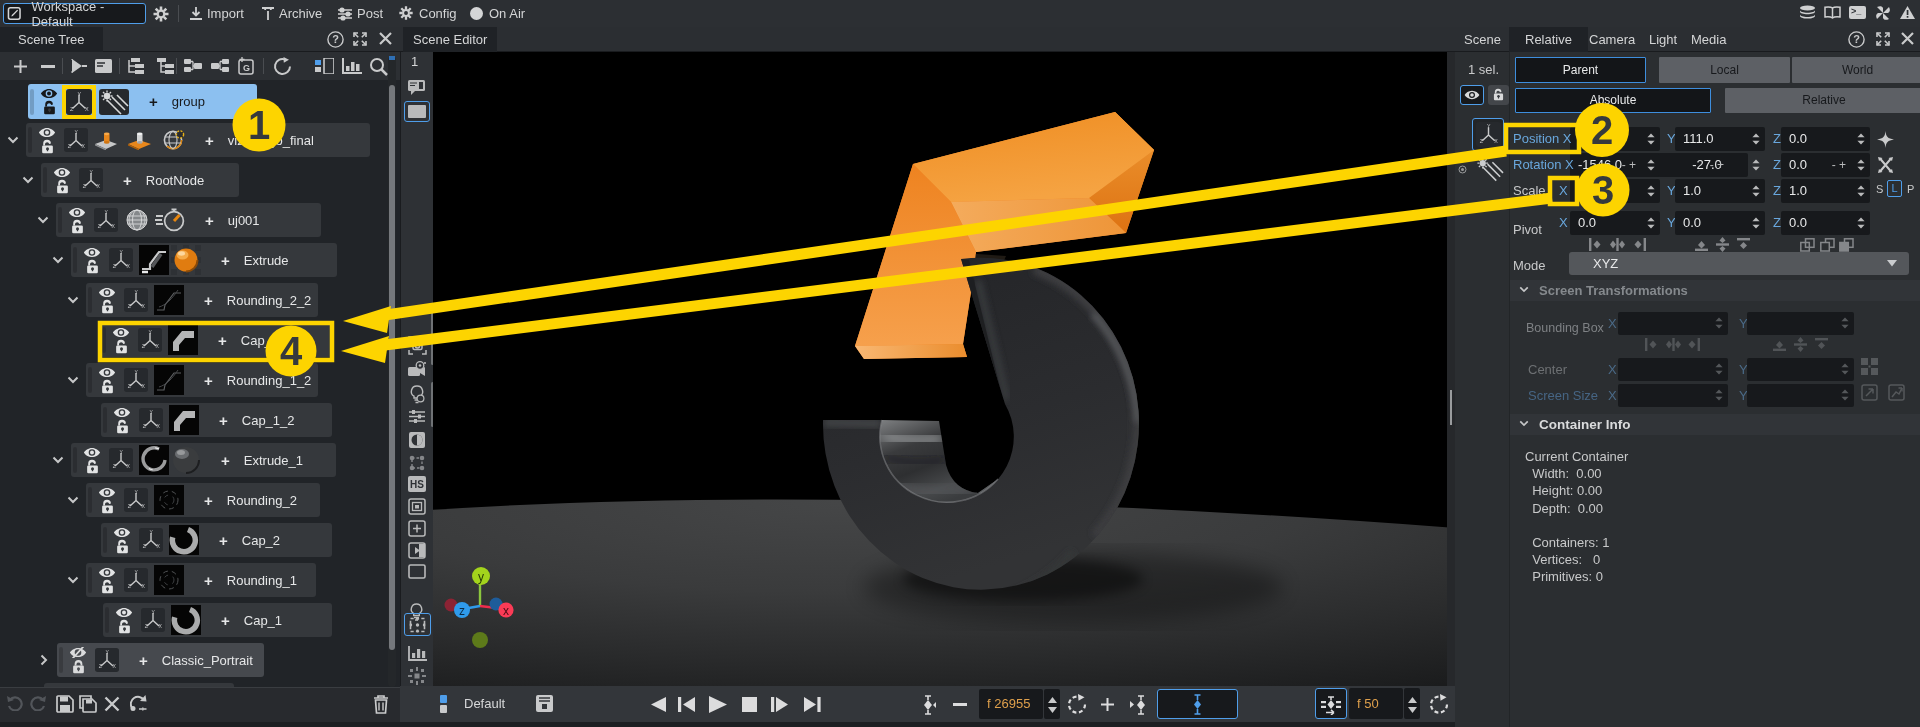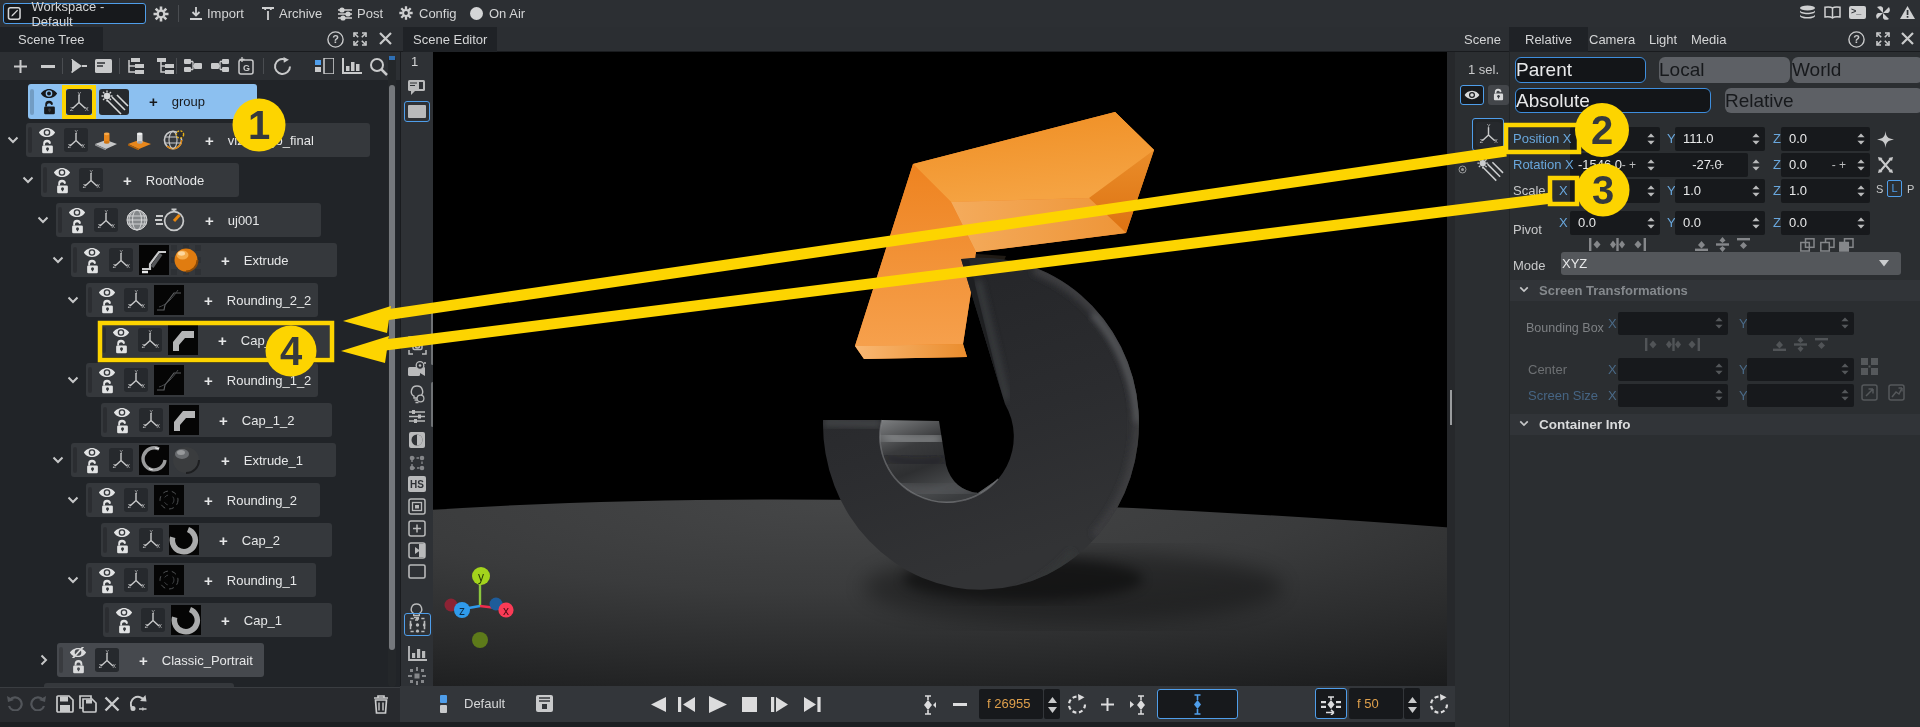--- a/index.html
+++ b/index.html
@@ -20,21 +20,21 @@
 .chev{position:absolute;width:12px;height:8px;}
 #treebar{position:absolute;left:0;top:687px;width:400px;height:35px;background:#282a2e;border-top:1px solid #3a3d41;}
 #botstrip{position:absolute;left:0;top:722px;width:1455px;height:5px;background:#1d1f22;}
 #edittools{position:absolute;left:400px;top:52px;width:33px;height:634px;background:#2e3135;border-left:1px solid #1a1c1f;}
 #viewport{position:absolute;left:433px;top:52px;width:1016px;height:634px;background:#000;}
 #vscroll{position:absolute;left:1447px;top:52px;width:8px;height:634px;background:#26282b;}
 #playbar{position:absolute;left:400px;top:686px;width:1055px;height:36px;background:#33363a;}
 #rightpanel{position:absolute;left:1455px;top:52px;width:465px;height:675px;background:#2b2e31;}
 #rightpanel .gut{position:absolute;left:54px;top:0;width:1px;height:675px;background:#222527;}
 .fld{position:absolute;background:#17191c;border-radius:2px;color:#e8e9ea;font-size:13px;line-height:24px;padding-left:8px;}
-.btn{position:absolute;height:26px;font-size:19px;text-align:left;border-radius:6px;}
+.btn{position:absolute;height:26px;font-size:12px;text-align:center;border-radius:1px;}
 .btn.on{background:#131518;border:1px solid #3e8edd;color:#e8e9ea;}
 .btn.off{background:#5d6065;color:#17191c;margin-left:12px;}
 .bluetxt{color:#69a7dd;}
 .dimtxt{color:#7e8184;}
 svg{display:block;}
 </style>
 </head>
 <body>
 <div id="menubar">
  <div class="abs" style="left:3px;top:3px;width:143px;height:21px;background:#17191c;border:1px solid #4f9eea;border-radius:3px;display:flex;align-items:center;">
@@ -1202,21 +1202,21 @@
       <rect x="0.8" y="4.5" width="8.5" height="8.5" fill="#85878a" stroke="#85878a" stroke-width="1.5"></rect>
     </svg>
  <span class="abs bluetxt" style="left:58px;top:79px;font-size:13px;">Position X</span>
  <span class="abs bluetxt" style="left:58px;top:105px;font-size:13px;">Rotation X</span>
  <span class="abs" style="left:58px;top:131px;font-size:13px;color:#c8c9ca;">Scale</span>
  <span class="abs bluetxt" style="left:104px;top:131px;font-size:13px;">X</span>
  <span class="abs" style="left:58px;top:170px;font-size:13px;color:#c8c9ca;">Pivot</span>
  <span class="abs bluetxt" style="left:104px;top:163px;font-size:13px;">X</span>
 
  <span class="abs" style="left:58px;top:206px;font-size:13px;color:#c8c9ca;">Mode</span>
- <div class="abs" style="left:106px;top:200px;width:340px;height:23px;background:#54575b;border-radius:3px;color:#e8e9ea;font-size:13px;line-height:23px;padding-left:1px;">XYZ<svg style="position:absolute;right:12px;top:8px" width="10" height="7" viewBox="0 0 10 7">
+ <div class="abs" style="left:114px;top:200px;width:340px;height:23px;background:#54575b;border-radius:3px;color:#e8e9ea;font-size:13px;line-height:23px;padding-left:24px;">XYZ<svg style="position:absolute;right:12px;top:8px" width="10" height="7" viewBox="0 0 10 7">
         <path d="M0 0 H10 L5 6.5 Z" fill="#caccce"></path>
       </svg></div>
  <div class="abs" style="left:55px;top:228px;width:410px;height:21px;background:#313438;"></div>
  <svg class="abs" style="left:64px;top:234px;width:10px;height:7px" viewBox="0 0 12 8">
       <use href="#i-chev"></use>
     </svg>
  <span class="abs" style="left:84px;top:231px;font-size:13px;font-weight:bold;color:#85898d;">Screen Transformations</span>
 
 <span class="abs dimtxt" style="left:71px;top:269px;font-size:12.5px;">Bounding Box</span>
 <span class="abs" style="left:153px;top:264px;font-size:13px;color:#4a6a88;">X</span>
@@ -1299,20 +1299,23 @@
 <svg class="abs" style="left:433px;top:332px" width="17" height="17" viewBox="0 0 17 17">
       <rect x="1" y="1" width="15" height="15" rx="2" fill="none" stroke="#55585b" stroke-width="1.5"></rect>
       <path d="M4 13 L8 8 L11 10 L14 4" stroke="#55585b" stroke-width="1.5" fill="none"></path>
       <path d="M14 4 H10.5 M14 4 V7.5" stroke="#55585b" stroke-width="1.3" fill="none"></path>
     </svg>
  <div class="abs" style="left:55px;top:362px;width:410px;height:21px;background:#313438;"></div>
  <svg class="abs" style="left:64px;top:368px;width:10px;height:7px" viewBox="0 0 12 8">
       <use href="#i-chev"></use>
     </svg>
  <span class="abs" style="left:84px;top:365px;font-size:13.5px;font-weight:bold;color:#dadbdc;">Container Info</span>
+ <div class="abs" style="left:70px;top:396px;font-size:13px;color:#c8c9ca;line-height:17.2px;">Current Container<br>
+ &nbsp;&nbsp;Width:&nbsp; 0.00<br>&nbsp;&nbsp;Height: 0.00<br>&nbsp;&nbsp;Depth:&nbsp; 0.00<br><br>
+ &nbsp;&nbsp;Containers: 1<br>&nbsp;&nbsp;Vertices:&nbsp;&nbsp; 0<br>&nbsp;&nbsp;Primitives: 0</div>
 </div>
 <svg id="overlay" style="position:absolute;left:0;top:0;pointer-events:none" width="1920" height="727">
  <g stroke="#fdd400" fill="none">
   <line x1="383" y1="315.4" x2="1506" y2="151" stroke-width="11"></line>
   <line x1="381" y1="345.5" x2="1552" y2="198" stroke-width="11"></line>
  </g>
  <g fill="#fdd400">
   <path d="M343,321 L391,306 L387,333 Z"></path>
   <path d="M341,351 L389,336 L385,363 Z"></path>
  </g>

